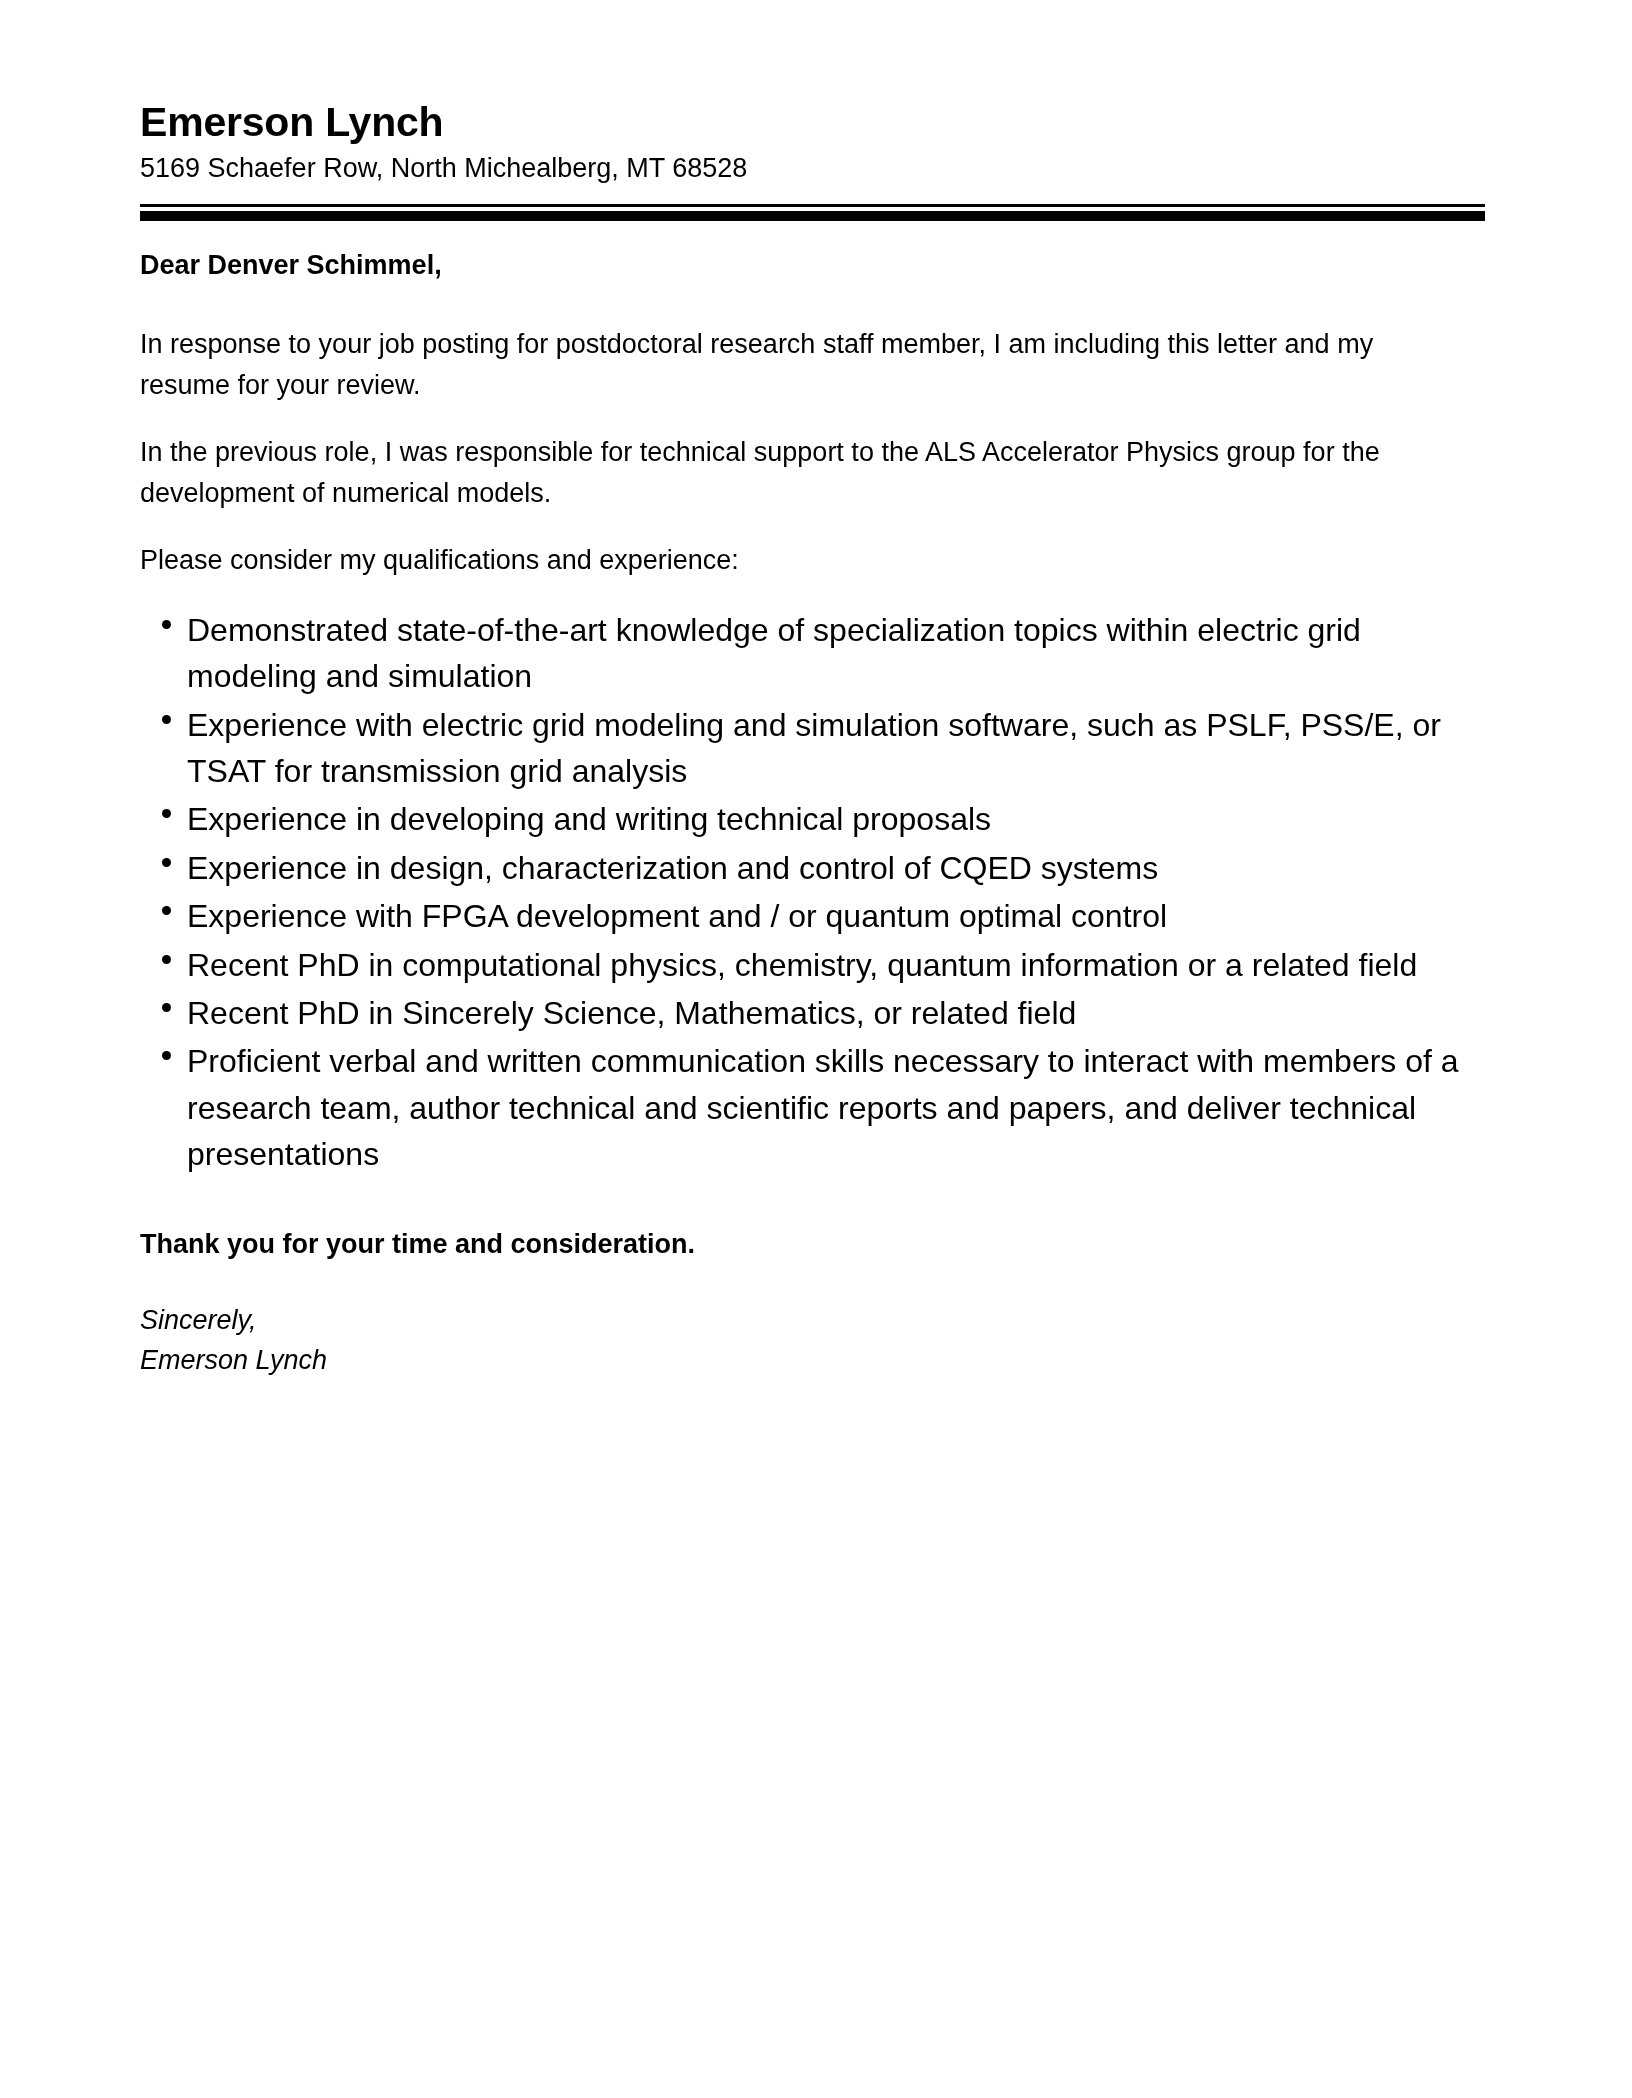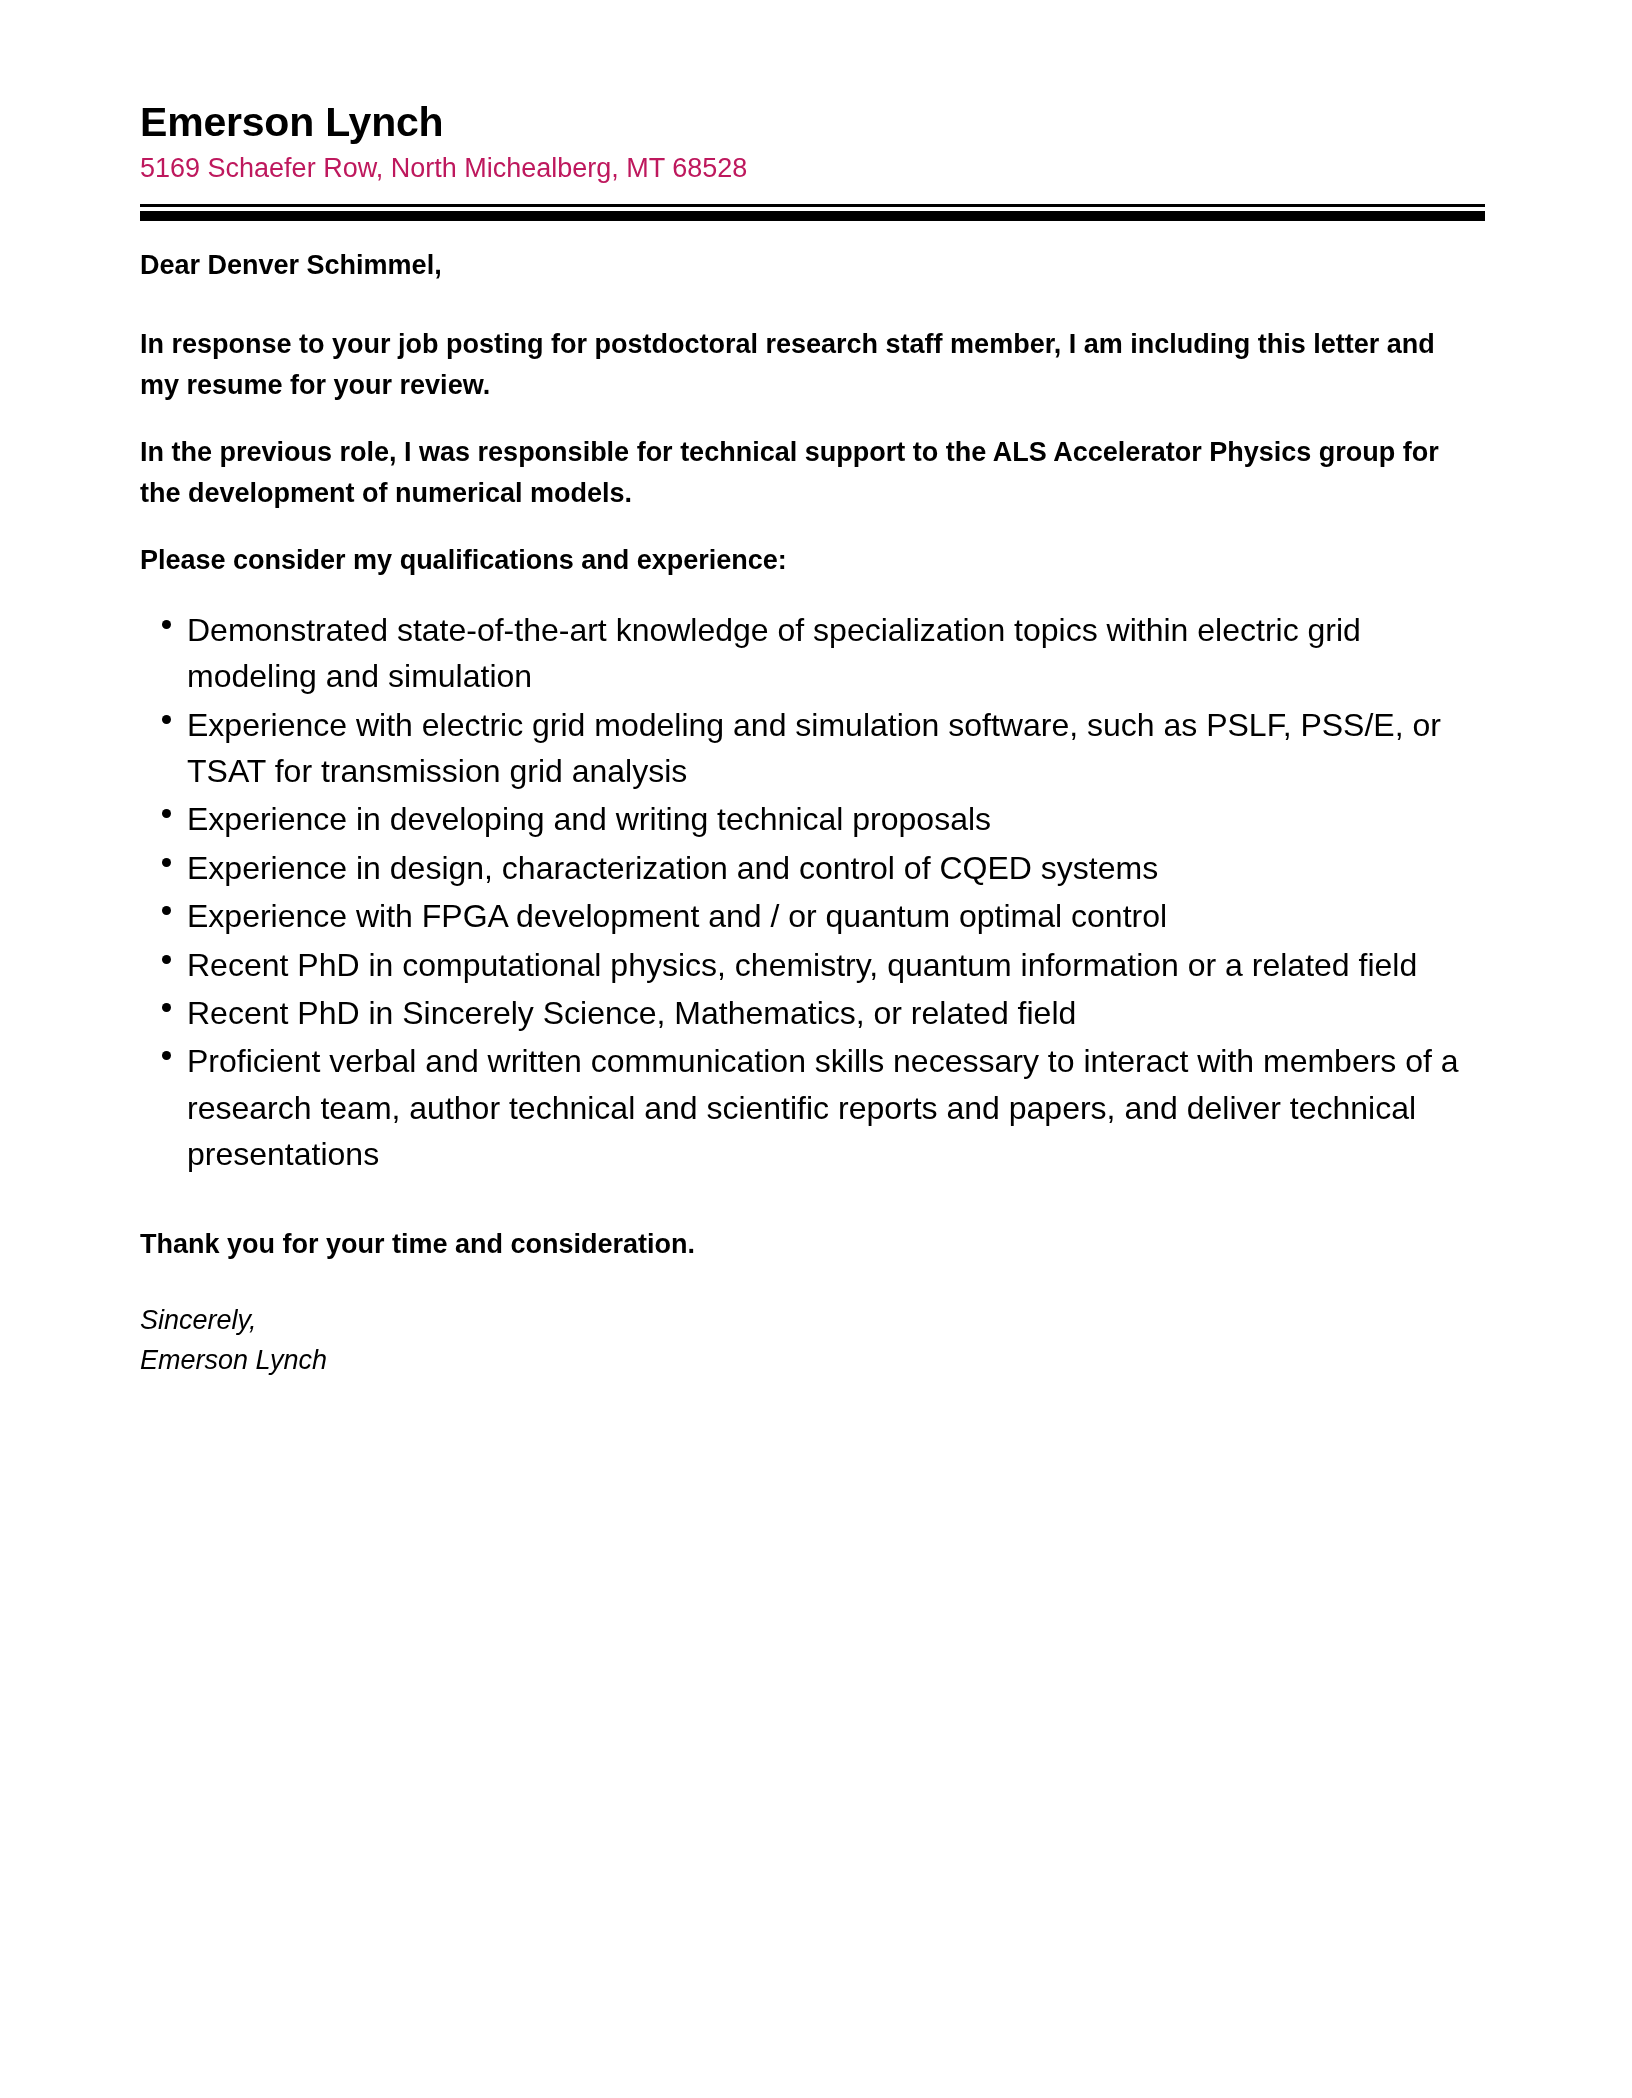--- a/index.html
+++ b/index.html
@@ -42,21 +42,21 @@
     letter-spacing: -0.2px;
     margin: 0 0 6px 0;
     color: #000000;
   }
 
   .address-line {
     font-size: 27px;
     font-weight: 400;
     line-height: 1.2;
     margin: 0;
-    color: #be185d;
+    color: #000000;
   }
 
   .header-rule {
     margin-top: 20px;
     width: 100%;
   }
   .header-rule .rule-thin {
     height: 3px;
     background: #000000;
     width: 100%;
@@ -79,21 +79,21 @@
 
   .salutation {
     font-size: 27px;
     font-weight: 700;
     line-height: 1.35;
     margin: 0 0 40px 0;
   }
 
   .para {
     font-size: 27px;
-    font-weight: 700;
+    font-weight: 400;
     line-height: 1.52;
     margin: 0 0 26px 0;
     max-width: 1308px;
   }
 
   .qual-list {
     list-style: none;
     margin: 18px 0 0 0;
     padding: 0;
   }

